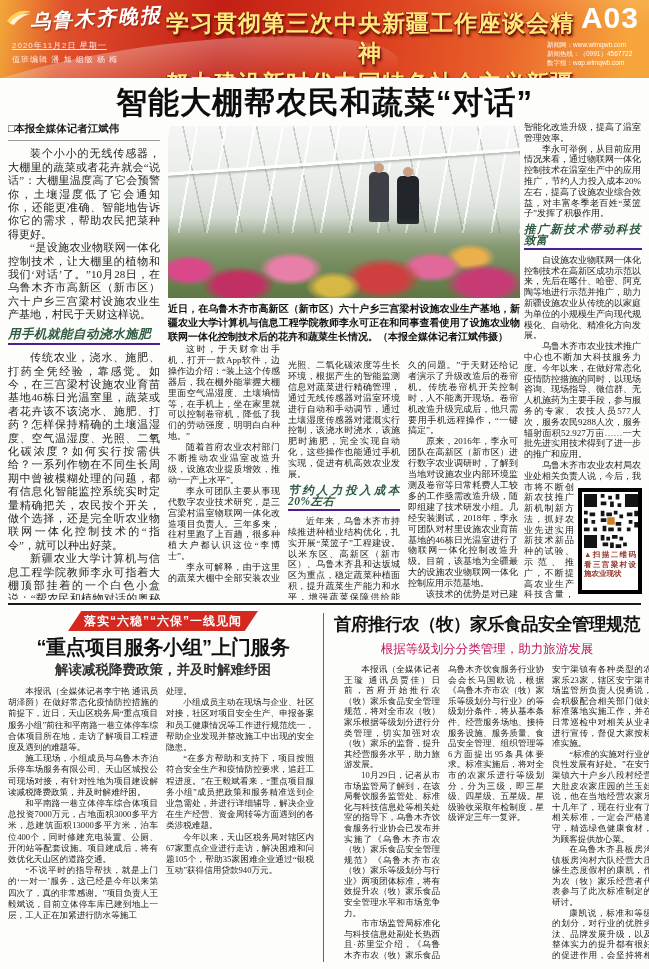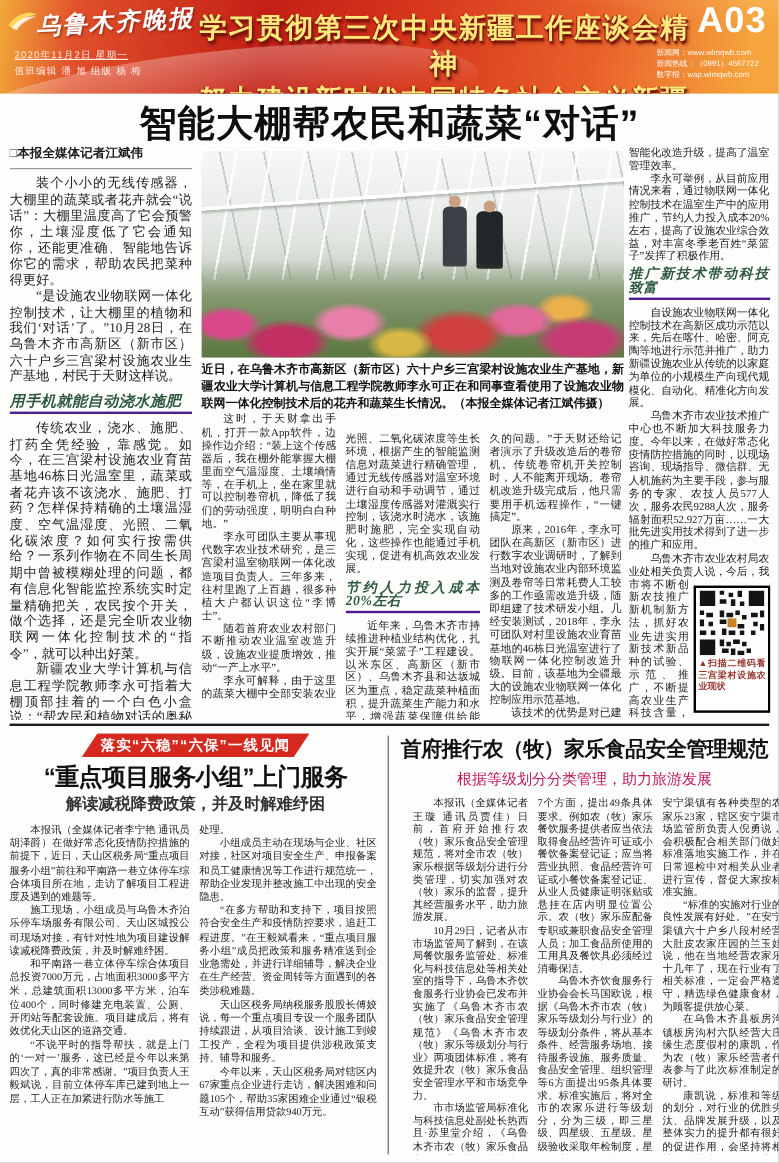--- a/index.html
+++ b/index.html
@@ -74,21 +74,21 @@
       radial-gradient(44px 22px at 75% 62%,#e0699a 0 45%,rgba(0,0,0,0) 70%),
       radial-gradient(56px 28px at 90% 82%,#c73b74 0 45%,rgba(0,0,0,0) 72%),
       radial-gradient(36px 20px at 86% 50%,#e9b04c 0 40%,rgba(0,0,0,0) 70%),
       linear-gradient(180deg,rgba(96,122,70,0) 0%,rgba(96,122,70,.55) 35%,#5d7842 100%);}
   .caption{position:absolute;left:168px;top:302px;width:352px;height:54px;font-size:10px;
     line-height:14px;font-weight:bold;text-align:justify;color:#111;}
 
   
   .qr-push{float:right;width:1px;height:366px;}
   .qr-box{float:right;clear:right;width:64px;height:106px;box-sizing:border-box;margin:0 0 0 4px;
-    border:2px solid #000000;background:#fff;padding:2px;}
+    border:4px solid #000000;background:#fff;padding:2px;}
   .qr{display:block;margin:0 auto 2px;}
   .qr-cap{font-size:7.5px;line-height:9.5px;color:#96372c;text-align:justify;font-weight:bold;}
 
   
   .hr-main{position:absolute;left:8px;top:603px;width:633px;height:2px;background:#1b1b1b;}
   .vr-bottom{position:absolute;left:323px;top:613px;width:1px;height:349px;background:#666;}
 
   
   .kicker-wrap{position:absolute;left:8px;top:611px;width:310px;text-align:center;}
   .kicker{display:inline-block;background:#d5281e;color:#fff;font-family:"Liberation Sans",sans-serif;
@@ -158,22 +158,22 @@
     <div class="beams"></div>
     <div class="ridge"></div>
     <div class="person p1"></div>
     <div class="person p2"></div>
     <div class="flowers"></div>
   </div>
   <div class="caption">近日，在乌鲁木齐市高新区（新市区）六十户乡三宫梁村设施农业生产基地，新疆农业大学计算机与信息工程学院教师李永可正在和同事查看使用了设施农业物联网一体化控制技术后的花卉和蔬菜生长情况。（本报全媒体记者江斌伟摄）</div>
 
   <div class="col c2">
       <p>这时，于天财拿出手机，打开一款App软件，边操作边介绍：“装上这个传感器后，我在棚外能掌握大棚里面空气温湿度、土壤墒情等，在手机上，坐在家里就可以控制卷帘机，降低了我们的劳动强度，明明白白种地。”</p>
+      <p>随着首府农业农村部门不断推动农业温室改造升级，设施农业提质增效，推动“一产上水平”。</p>
       <p>李永可团队主要从事现代数字农业技术研究，是三宫梁村温室物联网一体化改造项目负责人。三年多来，往村里跑了上百趟，很多种植大户都认识这位“李博士”。</p>
-      <p>随着首府农业农村部门不断推动农业温室改造升级，设施农业提质增效，推动“一产上水平”。</p>
       <p>李永可解释，由于这里的蔬菜大棚中全部安装农业物联网监测设备，通过农业物联网技术实时监测大棚蔬菜湿度、温度、</p>
     </div>
   <div class="col c3">
     <div class="cont">
         <p>光照、二氧化碳浓度等生长环境，根据产生的智能监测信息对蔬菜进行精确管理，通过无线传感器对温室环境进行自动和手动调节，通过土壤湿度传感器对灌溉实行控制，该浇水时浇水，该施肥时施肥，完全实现自动化，这些操作也能通过手机实现，促进有机高效农业发展。</p>
       </div>
     <div class="sec">节约人力投入成本20%左右</div>
     <div>
         <p>近年来，乌鲁木齐市持续推进种植业结构优化，扎实开展“菜篮子”工程建设。以米东区、高新区（新市区）、乌鲁木齐县和达坂城区为重点，稳定蔬菜种植面积，提升蔬菜生产能力和水平，增强蔬菜保障供给能力，并稳步提高设施农业效益及秋冬蔬菜供应能力，取得一定成效。</p>
       </div>
@@ -227,33 +227,31 @@
   <div class="col a2col a2c1">
       <p>本报讯（全媒体记者李宁艳 通讯员胡泽爵）在做好常态化疫情防控措施的前提下，近日，天山区税务局“重点项目服务小组”前往和平南路一巷立体停车综合体项目所在地，走访了解项目工程进度及遇到的难题等。</p>
       <p>施工现场，小组成员与乌鲁木齐泊乐停车场服务有限公司、天山区城投公司现场对接，有针对性地为项目建设解读减税降费政策，并及时解难纾困。</p>
       <p>和平南路一巷立体停车综合体项目总投资7000万元，占地面积3000多平方米，总建筑面积13000多平方米，泊车位400个，同时修建充电装置、公厕、开闭站等配套设施。项目建成后，将有效优化天山区的道路交通。</p>
       <p>“不说平时的指导帮扶，就是上门的‘一对一’服务，这已经是今年以来第四次了，真的非常感谢。”项目负责人王毅斌说，目前立体停车库已建到地上一层，工人正在加紧进行防水等施工</p>
     </div>
   <div class="col a2col a2c2 cont">
       <p>处理。</p>
       <p>小组成员主动在现场与企业、社区对接，社区对项目安全生产、申报备案和员工健康情况等工作进行规范统一，帮助企业发现并整改施工中出现的安全隐患。</p>
       <p>“在多方帮助和支持下，项目按照符合安全生产和疫情防控要求，追赶工程进度。”在王毅斌看来，“重点项目服务小组”成员把政策和服务精准送到企业急需处，并进行详细辅导，解决企业在生产经营、资金周转等方面遇到的各类涉税难题。</p>
-      <p>天山区税务局纳税服务股股长傅姣说，每一个重点项目专设一个服务团队持续跟进，从项目洽谈、设计施工到竣工投产，全程为项目提供涉税政策支持、辅导和服务。</p>
       <p>今年以来，天山区税务局对辖区内67家重点企业进行走访，解决困难和问题105个，帮助35家困难企业通过“银税互动”获得信用贷款940万元。</p>
     </div>
 
   <div class="a3-headline">首府推行农（牧）家乐食品安全管理规范</div>
   <div class="a3-subhead">根据等级划分分类管理，助力旅游发展</div>
   <div class="col a3col a3c1">
       <p>本报讯（全媒体记者王璇 通讯员贾佳）日前，首府开始推行农（牧）家乐食品安全管理规范，将对全市农（牧）家乐根据等级划分进行分类管理，切实加强对农（牧）家乐的监督，提升其经营服务水平，助力旅游发展。</p>
       <p>10月29日，记者从市市场监管局了解到，在该局餐饮服务监管处、标准化与科技信息处等相关处室的指导下，乌鲁木齐饮食服务行业协会已发布并实施了《乌鲁木齐市农（牧）家乐食品安全管理规范》《乌鲁木齐市农（牧）家乐等级划分与行业》两项团体标准，将有效提升农（牧）家乐食品安全管理水平和市场竞争力。</p>
       <p>市市场监管局标准化与科技信息处副处长热西且·苏里堂介绍，《乌鲁木齐市农（牧）家乐食品安全管理规范》从基本要求、经营场所、设施设备、从业人员、食品安全管理、食品安全事故应急处置、组织管理等</p>
     </div>
   <div class="col a3col a3c2 cont">
-      <p>7个方面，提出49条具体要求。例如农（牧）家乐餐饮服务提供者应当依法取得食品经营许可证或小餐饮备案登记证；应当将营业执照、食品经营许可证或小餐饮备案登记证、从业人员健康证明张贴或悬挂在店内明显位置公示。农（牧）家乐应配备专职或兼职食品安全管理人员；加工食品所使用的工用具及餐饮具必须经过消毒保洁。</p>
       <p>乌鲁木齐饮食服务行业协会会长马国欧说，根据《乌鲁木齐市农（牧）家乐等级划分与行业》的等级划分条件，将从基本条件、经营服务场地、接待服务设施、服务质量、食品安全管理、组织管理等6方面提出95条具体要求。标准实施后，将对全市的农家乐进行等级划分，分为三级，即三星级、四星级、五星级。星级验收采取年检制度，星级评定三年一复评。</p>
     </div>
   <div class="col a3col a3c3 cont">
       <p>安宁渠镇有各种类型的农家乐23家，辖区安宁渠市场监管所负责人倪勇说，会积极配合相关部门做好标准落地实施工作，并在日常巡检中对相关从业者进行宣传，督促大家按标准实施。</p>
       <p>“标准的实施对行业的良性发展有好处。”在安宁渠镇六十户乡八段村经营大肚皮农家庄园的兰玉娃说，他在当地经营农家乐十几年了，现在行业有了相关标准，一定会严格遵守，精选绿色健康食材，为顾客提供放心菜。</p>
       <p>在乌鲁木齐县板房沟镇板房沟村六队经营大庄缘生态度假村的康凯，作为农（牧）家乐经营者代表参与了此次标准制定的研讨。</p>
       <p>康凯说，标准和等级的划分，对行业的优胜劣汰、品牌发展升级，以及整体实力的提升都有很好的促进作用，会坚持将相关标准落实到日常经营活动中去。</p>
     </div>
 
 </div>

